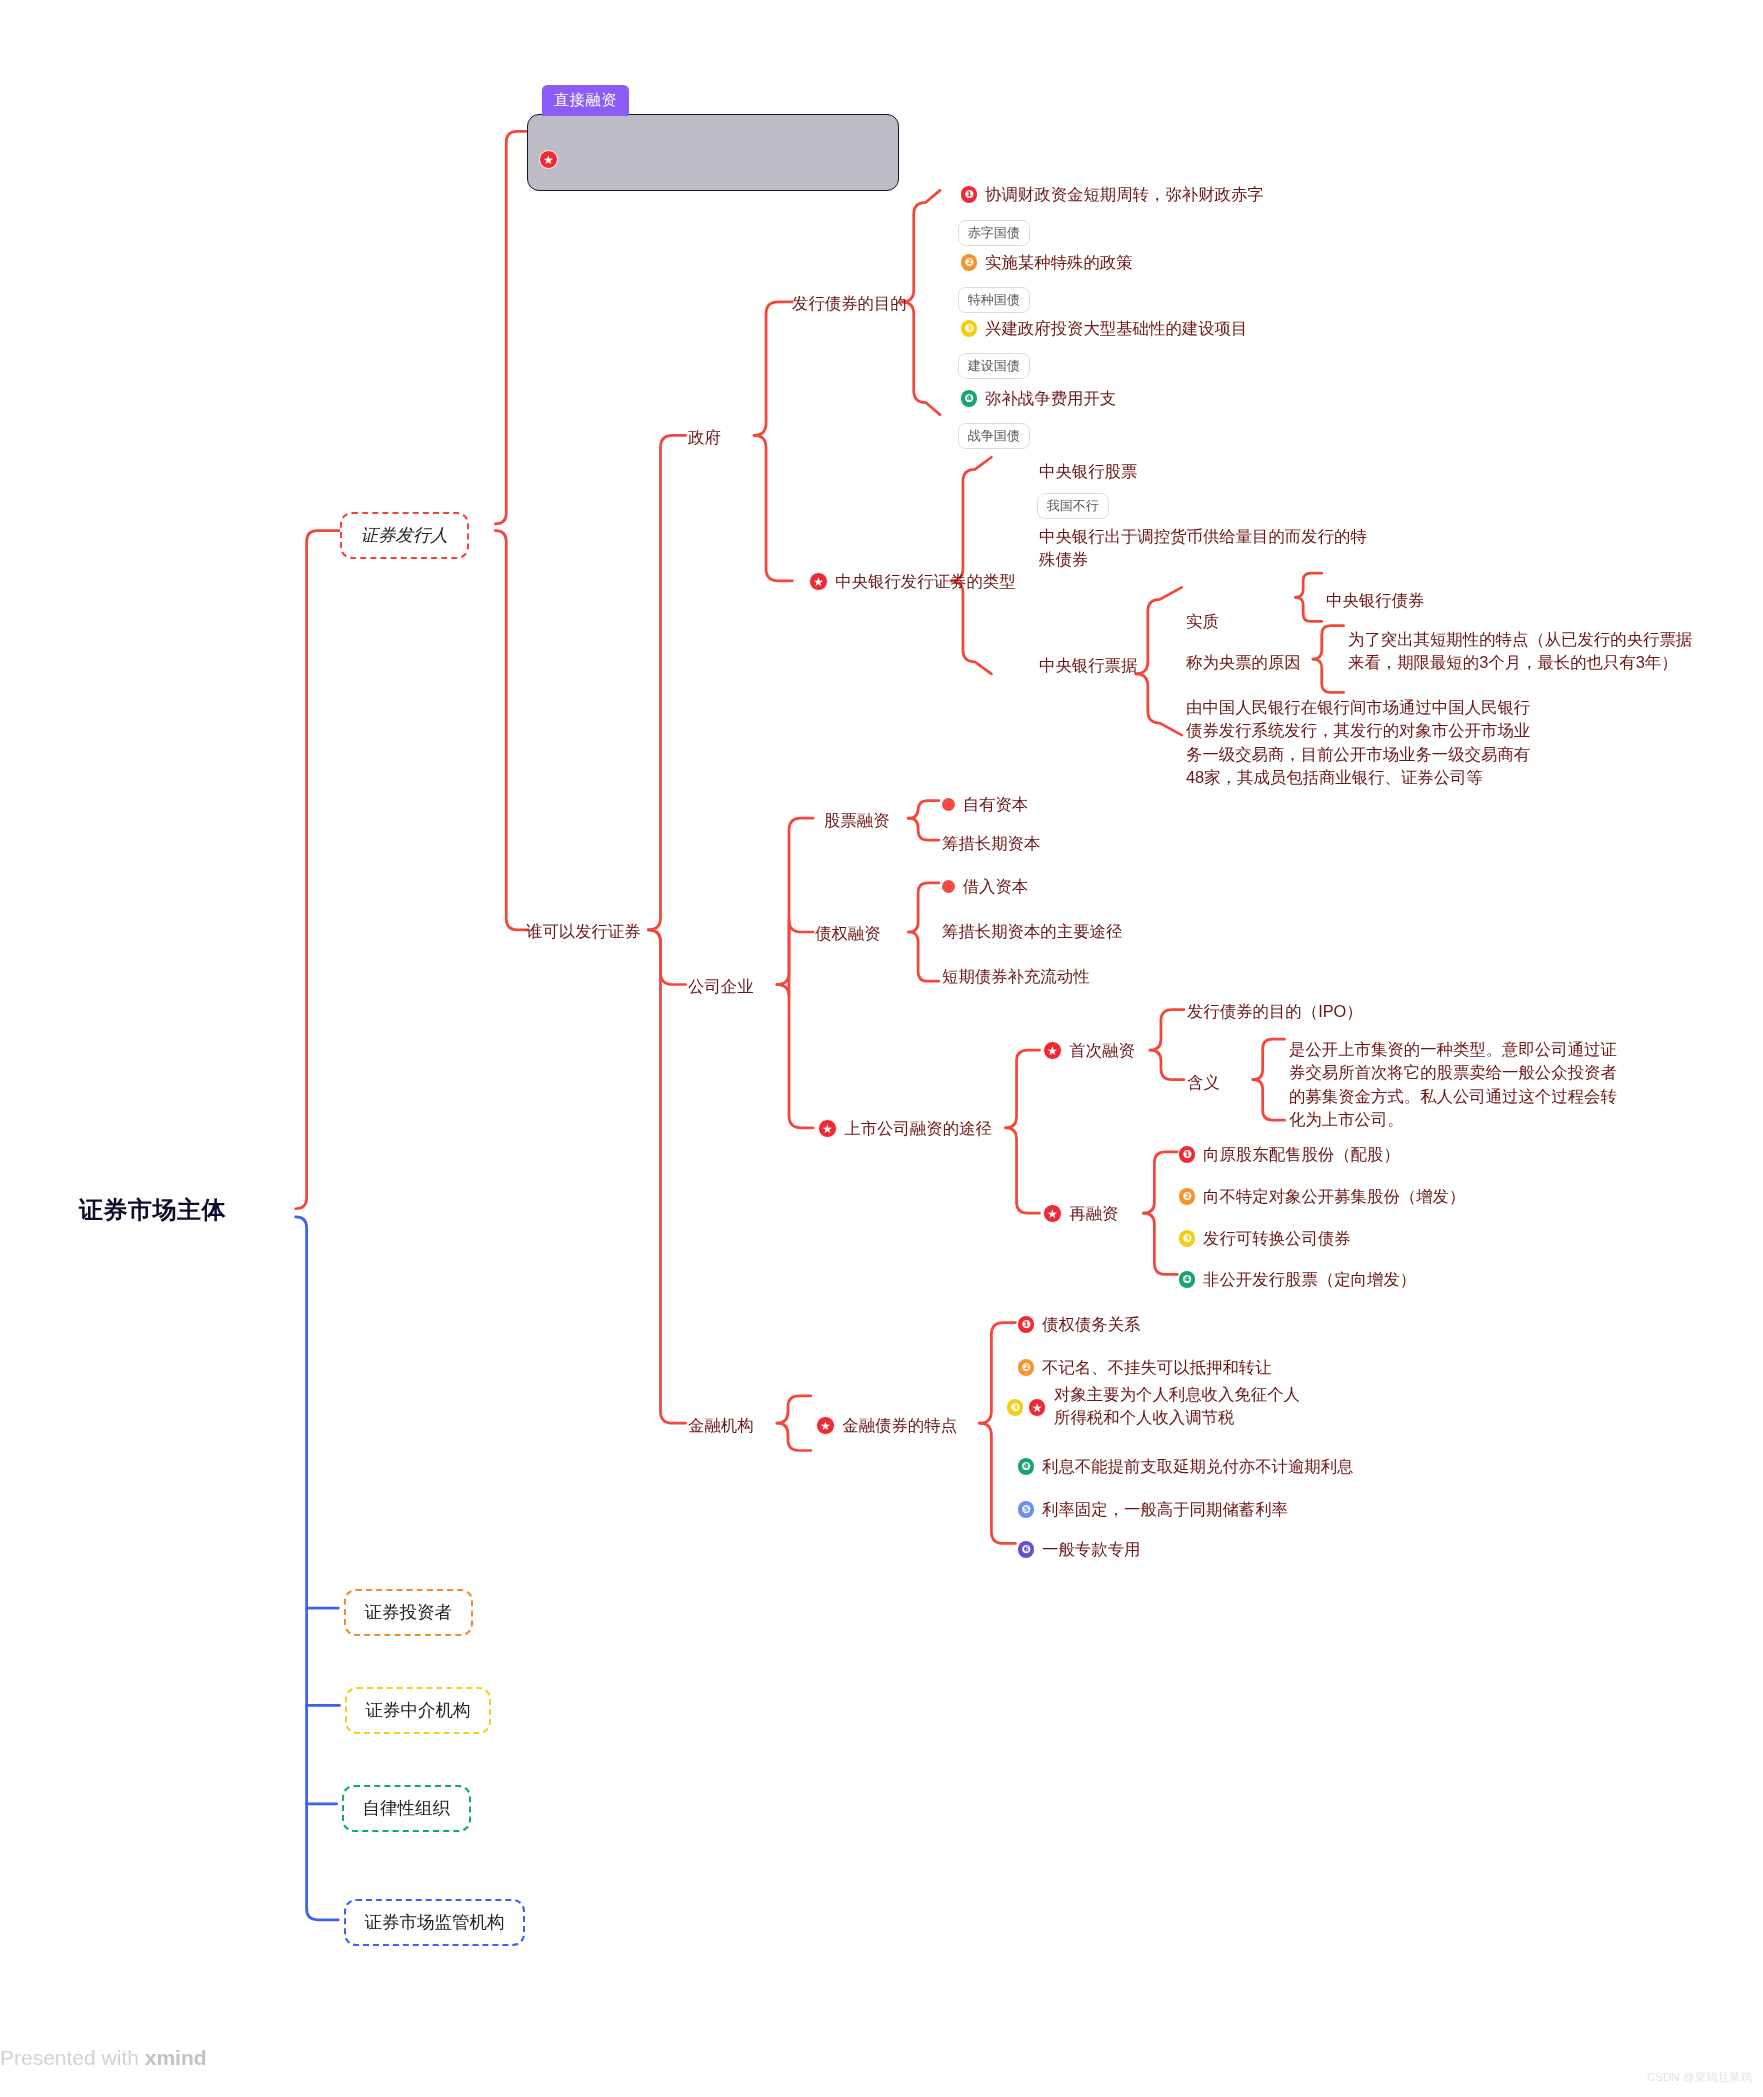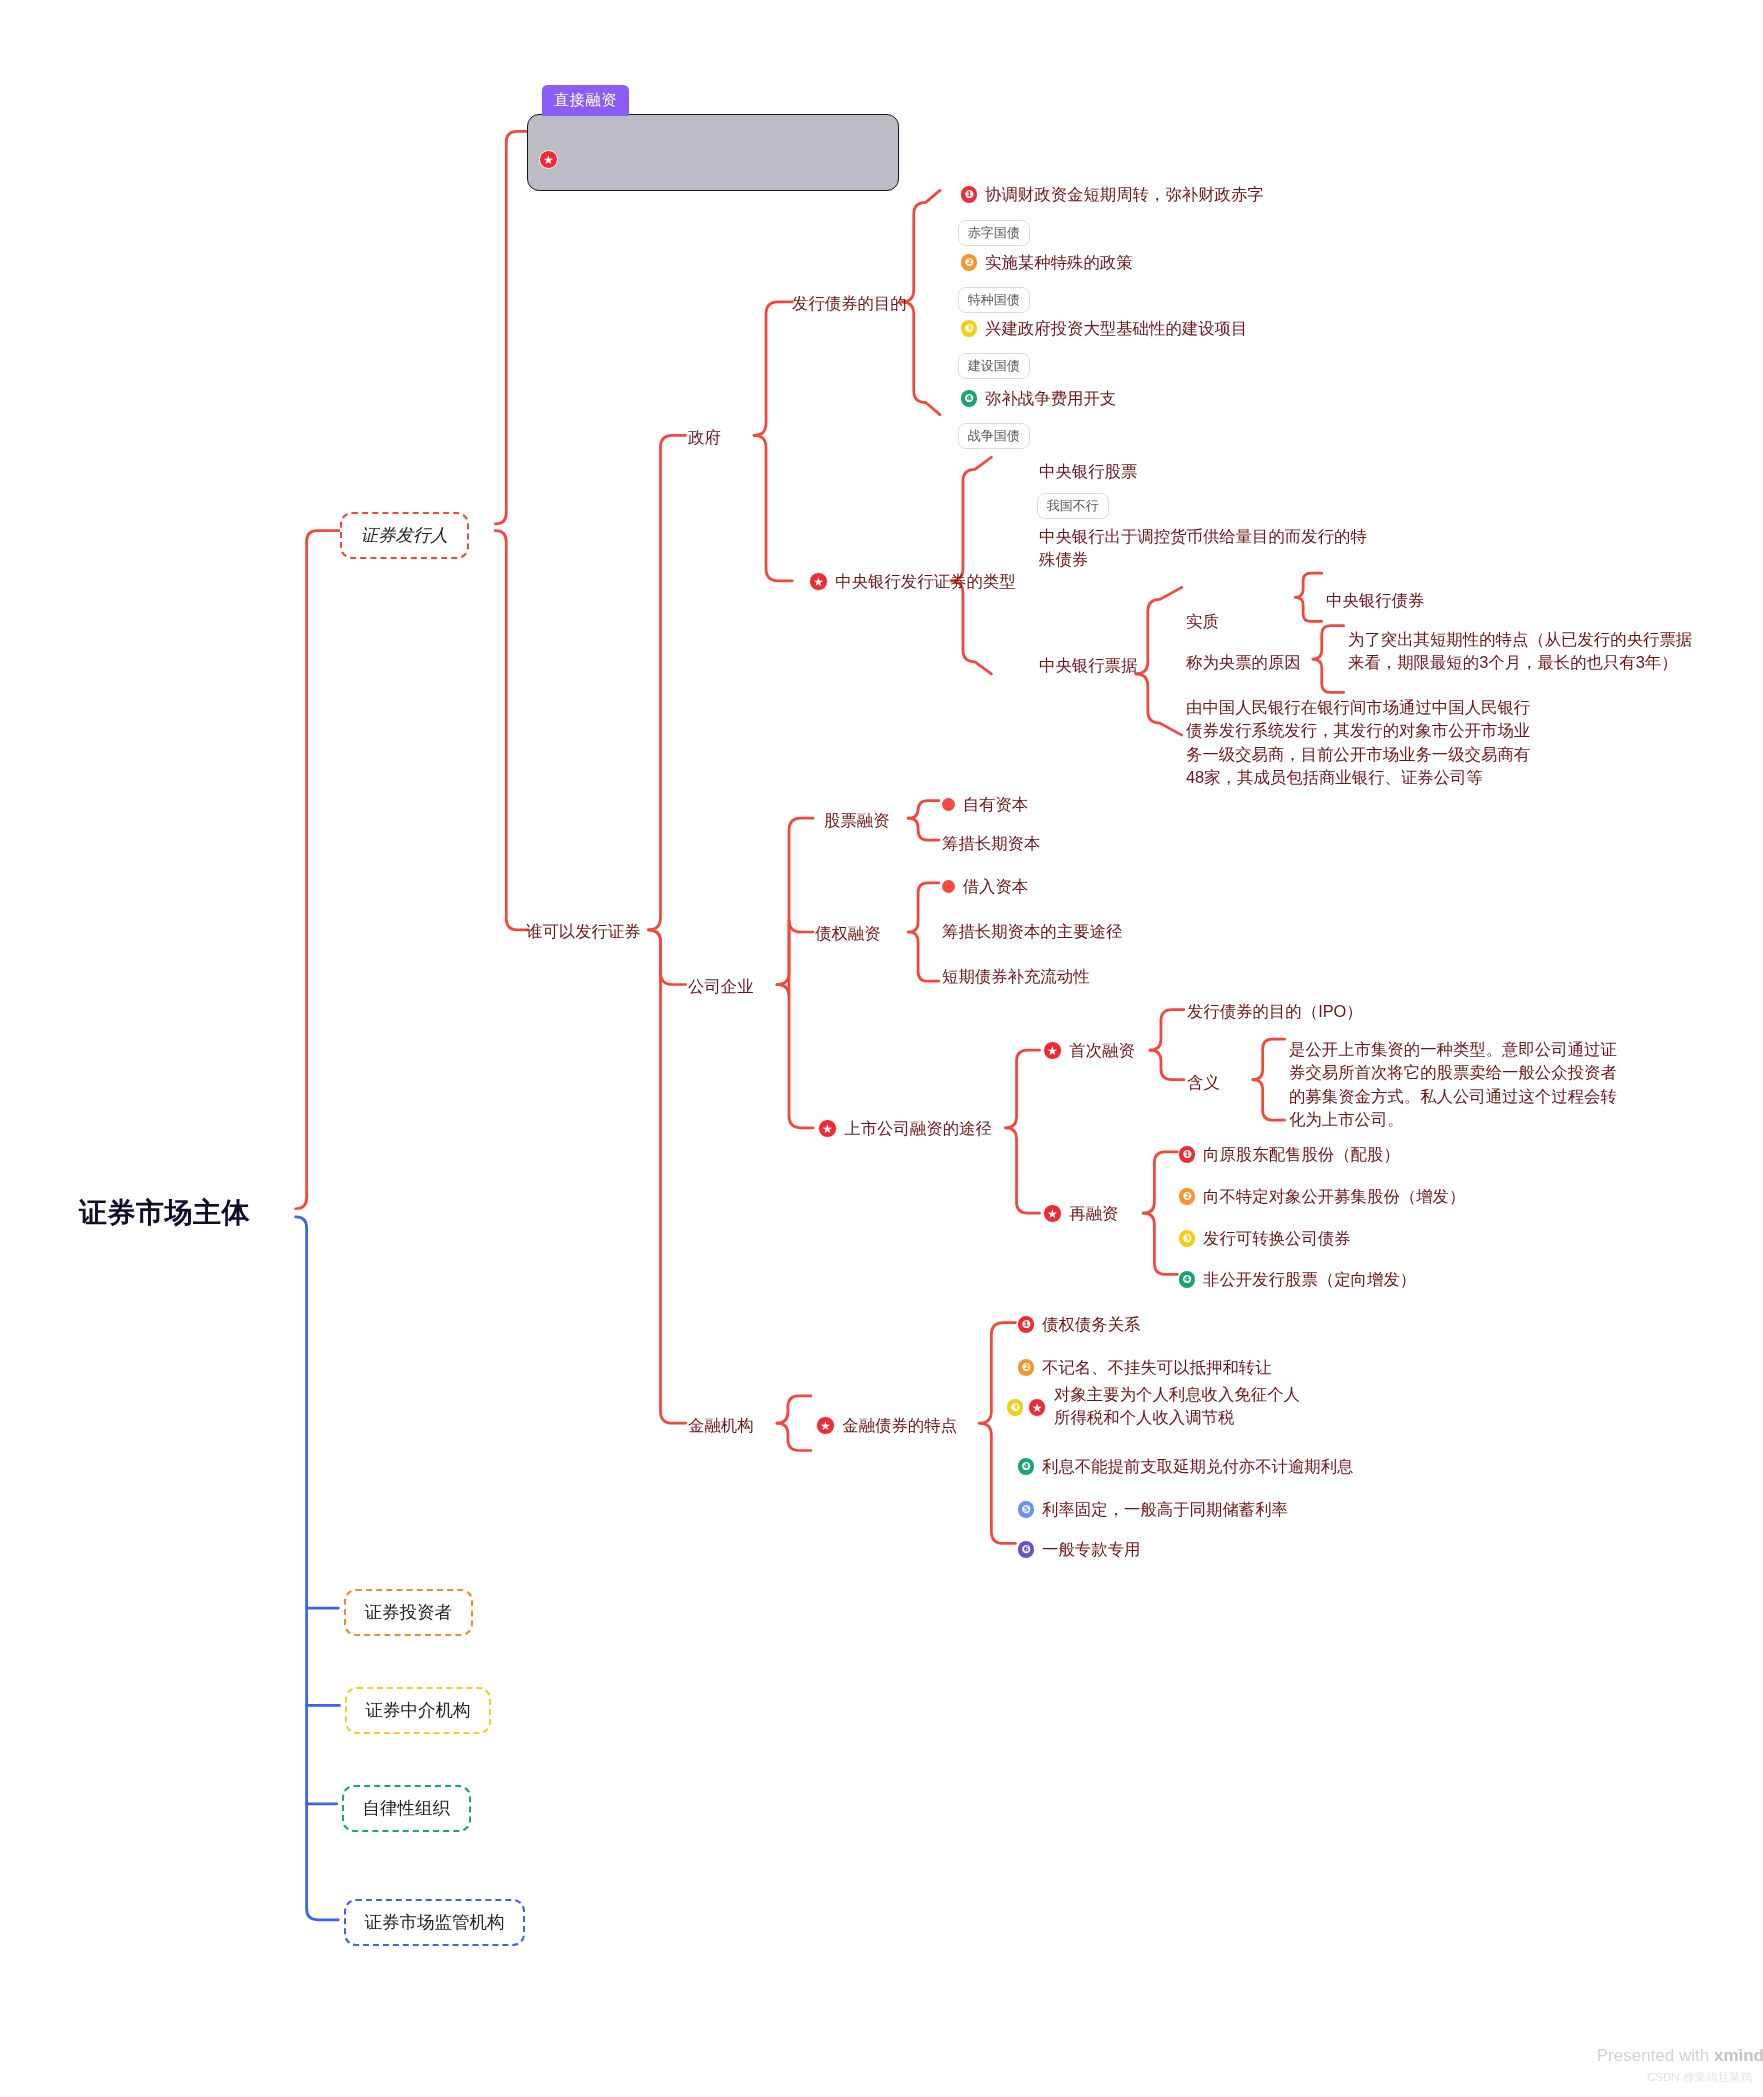--- a/index.html
+++ b/index.html
@@ -11,21 +11,21 @@
   }
   #canvas { position:absolute; inset:0; }
   svg.links { position:absolute; left:0; top:0; width:1764px; height:2097px; pointer-events:none; }
 
   .node { position:absolute; white-space:nowrap; }
   .txt  { color:#6b1414; font-size:16.4px; line-height:1.42; }
   .txt-wrap { white-space:normal; }
 
   
   #root-node {
-    left:79px; top:1194px; font-size:28px; font-weight:bold;
+    left:79px; top:1194px; font-size:24px; font-weight:bold;
     color:#0d0d2b; letter-spacing:0.5px;
   }
 
   
   .cap {
     display:inline-block; padding:9.3px 18.6px; font-size:17.5px; color:#222;
     border:2.2px dashed #f3463a; border-radius:12px; background:#fff;
     position:relative;
   }
   .cap.orange { border-color:#f08c2e; }
@@ -72,22 +72,22 @@
   .chip {
     display:inline-block; border:1.1px solid #dcdcdc; border-radius:7.7px;
     padding:2.7px 8.8px 3.8px; font-size:13px; color:#555; background:#fff;
   }
 
   .row { display:flex; align-items:center; gap:7.7px; }
   .row-top { display:flex; align-items:flex-start; gap:7.7px; }
 
   
   #xmind-mark {
-    position:absolute; left:0; right:0; top:2046px; text-align:right;
-    font-size:17px; color:#d2d2d2;
+    position:absolute; left:0; right:0; top:2046px; text-align:left;
+    font-size:21px; color:#d2d2d2;
   }
   #xmind-mark b { color:#c2c2c2; }
   #csdn-mark {
     position:absolute; right:12px; top:2070px; font-size:11.5px; color:#e2e2e2;
   }
 </style>
 </head>
 <body>
 
 <div id="canvas">

